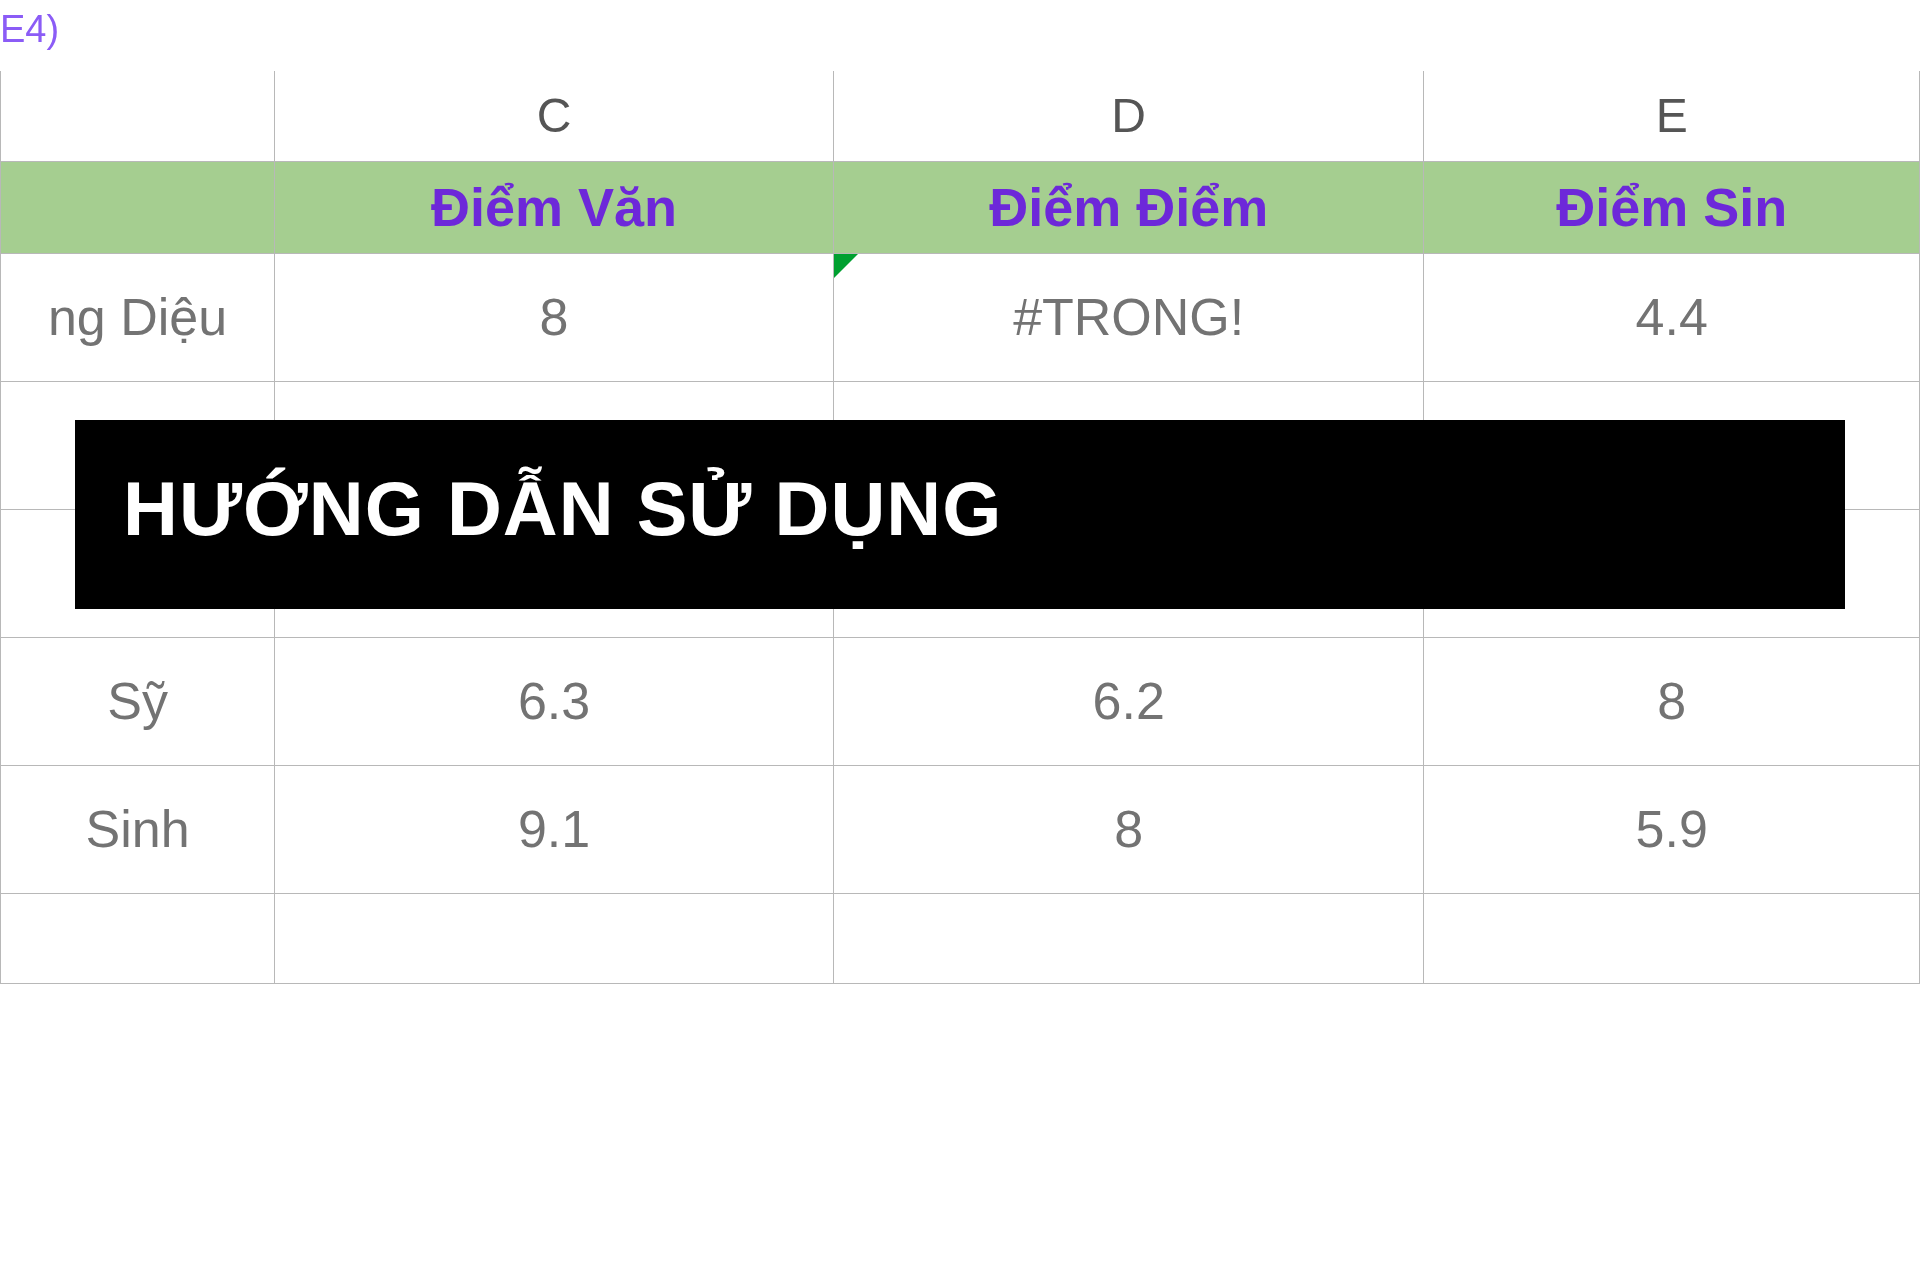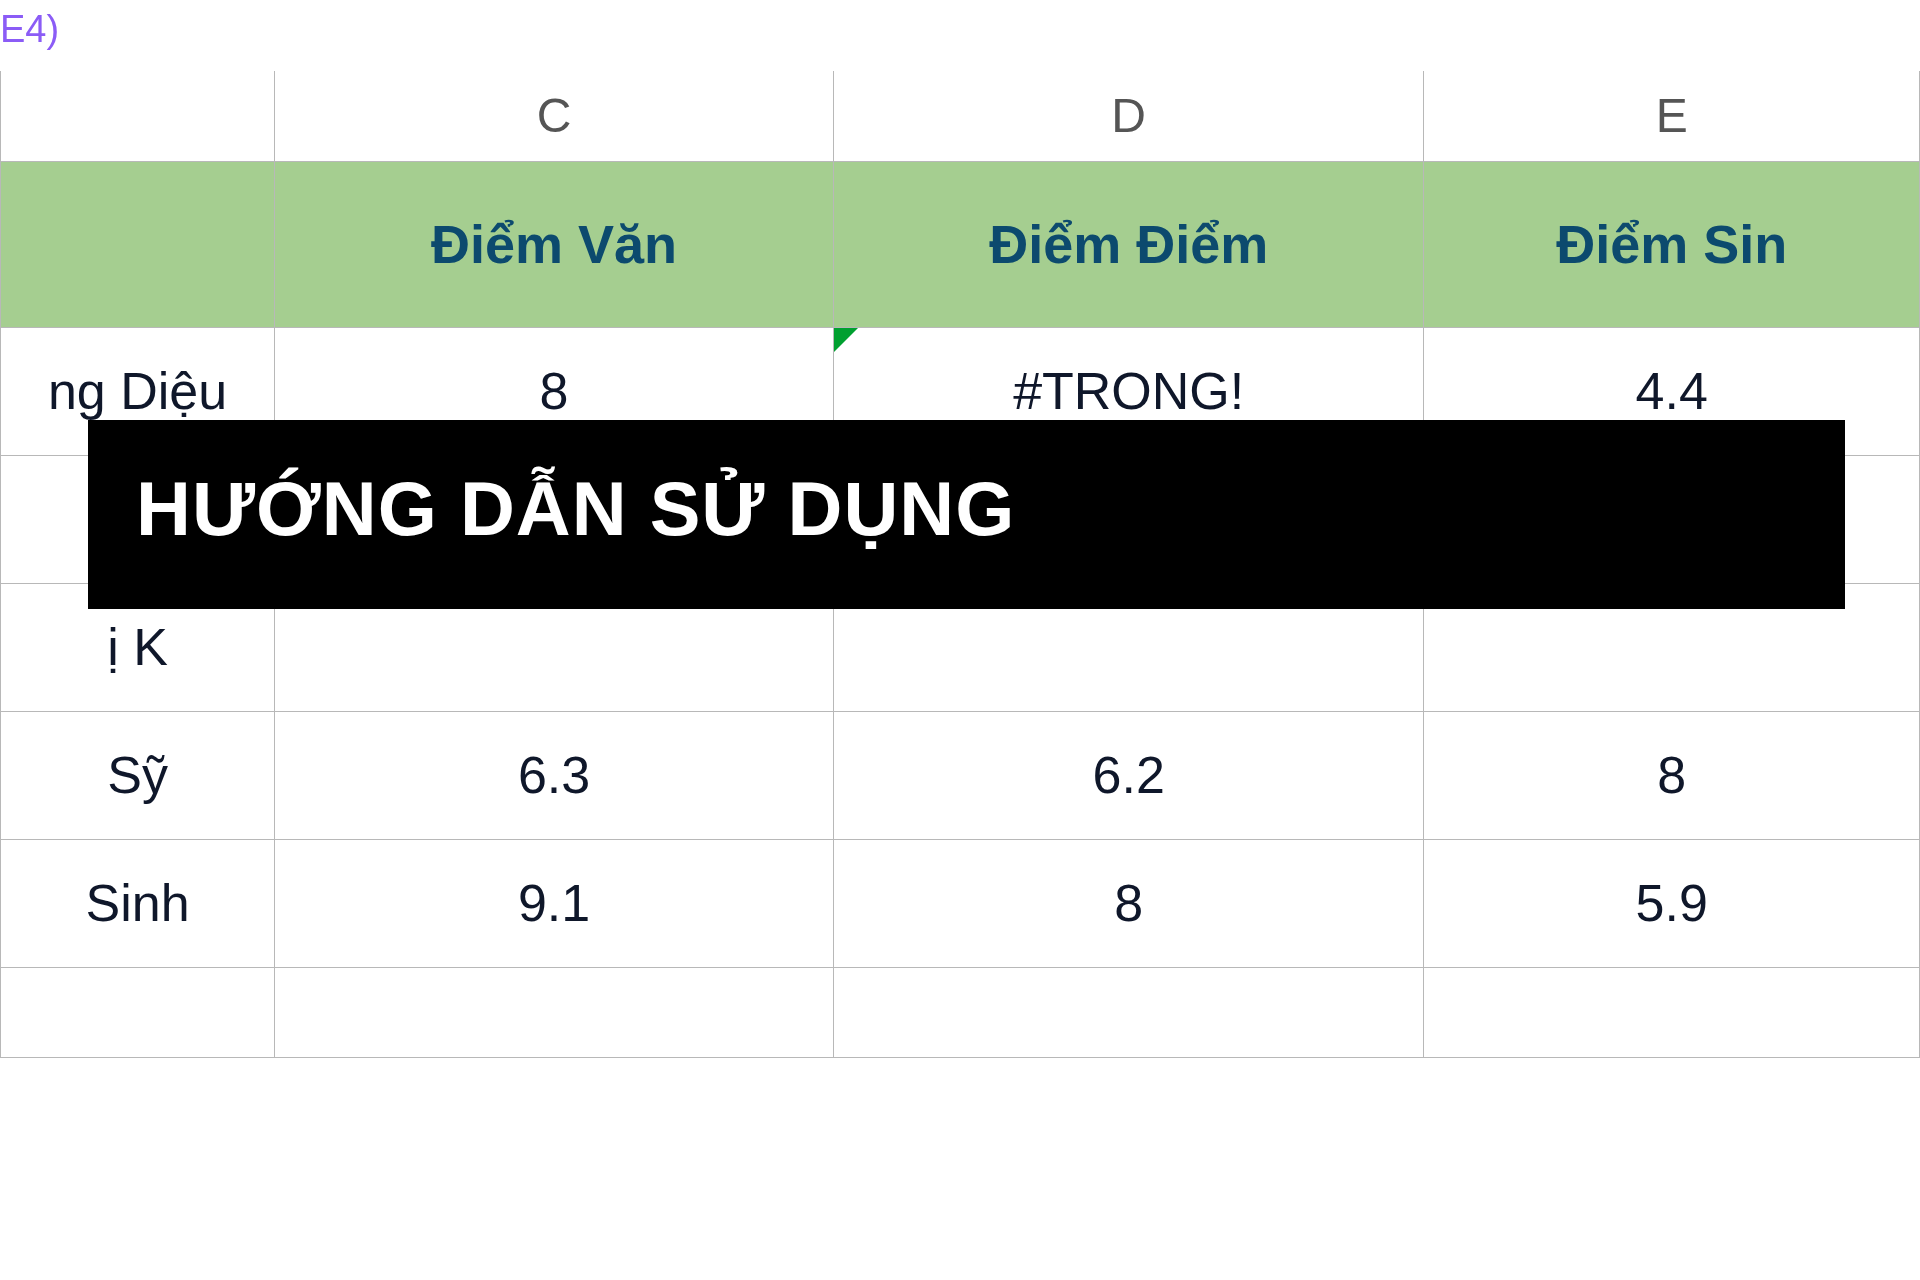--- a/index.html
+++ b/index.html
@@ -24,36 +24,36 @@
     .spreadsheet {
       border-collapse: collapse;
       width: 100%;
     }
     .spreadsheet td, .spreadsheet th {
       border: 1px solid #b8b8b8;
       padding: 0;
       text-align: center;
       vertical-align: middle;
       font-size: 52px;
-      color: #0f172a;
+      color: #737373;
     }
     .col-letter-row td {
       height: 90px;
       color: #555;
       font-size: 48px;
       font-weight: 400;
       background: #ffffff;
       border-top: none;
     }
     .header-row td {
       background: #a5ce90;
       font-weight: 700;
       font-size: 54px;
-      height: 166px;
-      color: #0c4a6e;
+      height: 92px;
+      color: #6d28d9;
     }
     .data-row td {
       height: 128px;
       font-size: 52px;
       background: #ffffff;
     }
     .col-name {
       width: 260px;
       text-align: left;
       padding-left: 0;
@@ -71,21 +71,21 @@
       left: 0;
       width: 0;
       height: 0;
       border-style: solid;
       border-width: 24px 24px 0 0;
       border-color: #00a030 transparent transparent transparent;
     }
     .overlay-banner {
       position: absolute;
       top: 420px;
-      left: 88px;
+      left: 75px;
       right: 75px;
       background: #000000;
       color: #ffffff;
       padding: 38px 48px 48px 48px;
       font-family: 'Arial Black', 'Helvetica Neue', Arial, sans-serif;
       font-weight: 900;
       font-size: 76px;
       line-height: 1.35;
       letter-spacing: 1px;
       text-align: left;

